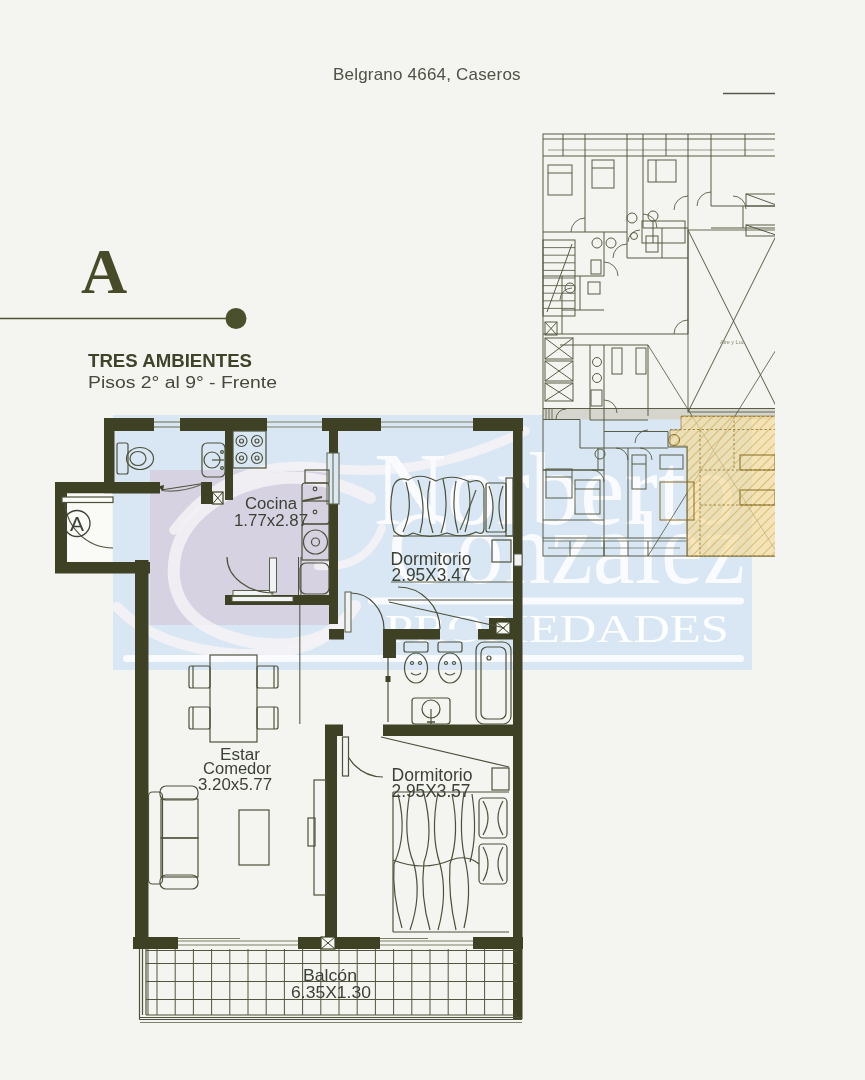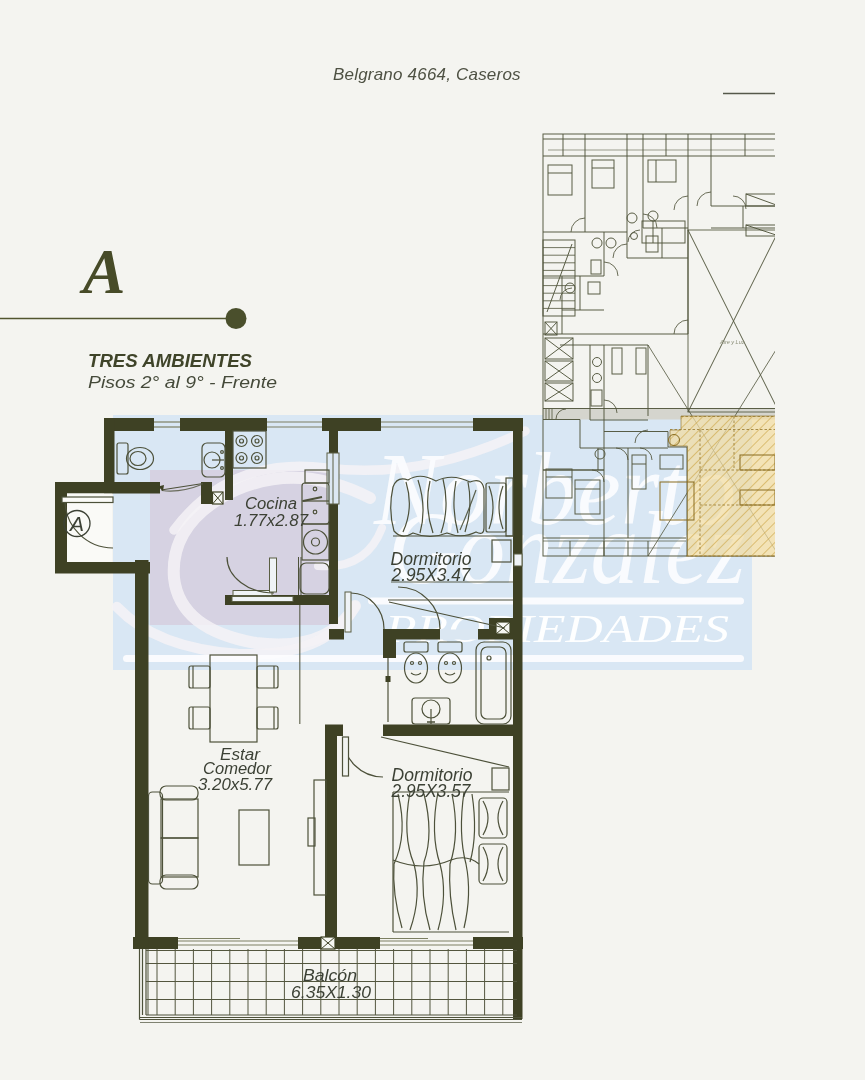--- a/index.html
+++ b/index.html
@@ -1,15 +1,15 @@
 <!DOCTYPE html>
 <html><head><meta charset="utf-8">
 <style>
 html,body{margin:0;padding:0;background:#f4f4f0;}
-#page{position:relative;width:775px;height:1080px;overflow:hidden;font-family:"Liberation Sans",sans-serif;font-style:italic;}
+#page{position:relative;width:775px;height:1080px;overflow:hidden;font-family:"Liberation Sans",sans-serif;}
 </style></head><body>
 <div id="page">
 <svg width="865" height="1080" viewBox="0 0 865 1080">
 <rect x="0" y="0" width="865" height="1080" fill="#f4f4f0"></rect>
 <g>
 <text x="333" y="80" font-size="17" fill="#4e5143" letter-spacing="0.2">Belgrano 4664, Caseros</text>
 <text x="812" y="80" font-size="17" fill="#4e5143" text-anchor="end">21.</text>
 <line x1="723" y1="93.5" x2="813" y2="93.5" stroke="#55584a" stroke-width="1.4"></line>
 <text x="104" y="293" font-size="64" font-weight="bold" fill="#474b28" text-anchor="middle" font-family="Liberation Serif,serif">A</text>
 <line x1="0" y1="318.5" x2="228" y2="318.5" stroke="#51552f" stroke-width="1.6"></line>

